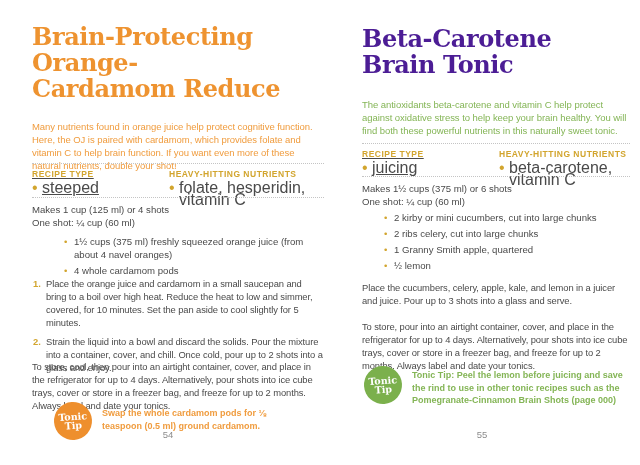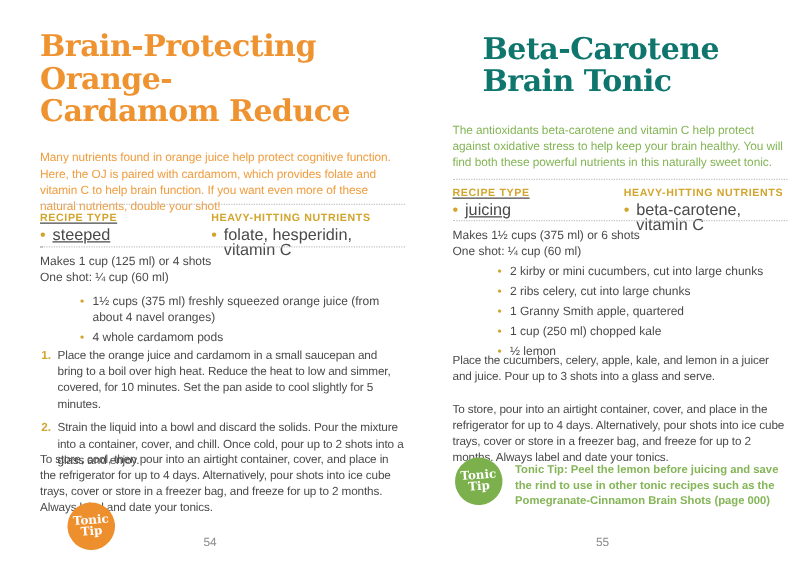--- a/index.html
+++ b/index.html
@@ -10,33 +10,33 @@
   .page { position:absolute; top:0; height:391px; }
   .page-left  { left:32px;  width:292px; }
   .page-right { left:362px; width:268px; }
   .sec { position:absolute; left:0; right:0; }
 
   .title {
     font-family:"DejaVu Serif", serif; font-weight:bold;
     font-size:24px; line-height:26px; letter-spacing:-0.4px;
   }
   .title-orange { color:#ee9330; }
-  .title-green  { color:#0f766e;margin-left:24px; }
+  .title-green  { color:#4c1d95; }
 
   .intro { font-size:9.5px; line-height:13px; font-weight:normal; letter-spacing:-0.05px; }
   .intro-orange { color:#f09c3e; }
   .intro-green  { color:#84b556; }
 
   .dotted { border:none; border-top:1px dotted #c4c4c4; height:0; margin:0; }
 
   .meta-row { display:flex; }
   .meta-col1 { width:137px; flex:none;text-decoration:underline; }
   .meta-col2 { flex:1; }
   .meta-label { font-size:8.5px; font-weight:bold; letter-spacing:0.5px; color:#d2a52e; }
-  .meta-value { font-size:13px; line-height:12px; margin-top:3px; position:relative; padding-left:10px; }
+  .meta-value { font-size:16px; line-height:12px; margin-top:3px; position:relative; padding-left:10px; }
   .meta-value::before { content:"•"; position:absolute; left:0; color:#d2a52e; }
 
   .yield { font-size:9.6px; line-height:13px; }
 
   ul.ing { list-style:none; margin:0; padding:0; }
   ul.ing li { position:relative; padding-left:10px; font-size:9.6px; line-height:13px; margin-bottom:3px; }
   ul.ing li::before { content:"•"; position:absolute; left:0; color:#d2a52e; }
 
   ol.steps { list-style:none; margin:0; padding:0; counter-reset:st; }
   ol.steps li { position:relative; counter-increment:st; padding-left:13px;
@@ -109,20 +109,21 @@
       <li>Strain the liquid into a bowl and discard the solids. Pour the mixture into a container, cover, and chill. Once cold, pour up to 2 shots into a glass and enjoy.</li>
     </ol>
 
     <p class="sec para" style="top:360px;">To store, cool, then pour into an airtight container, cover, and place in the refrigerator for up to 4 days. Alternatively, pour shots into ice cube trays, cover or store in a freezer bag, and freeze for up to 2 months. Always label and date your tonics.</p>
 
     <div class="sec tip" style="top:402px; left:22px;">
       <div class="tip-badge badge-orange">
         <span>Tonic</span>
         <span>Tip</span>
       </div>
+      <div class="tip-text tip-text-orange" style="margin-left:10px; margin-top:5px; width:190px;">Swap the whole cardamom pods for ⅛ teaspoon (0.5 ml) ground cardamom.</div>
     </div>
 
     <div class="pagenum pagenum-left">54</div>
   </div>
 
   <div class="page page-right">
 
     <div class="sec title title-green" style="top:26px;">
       <div>Beta-Carotene</div>
       <div>Brain Tonic</div>
@@ -143,25 +144,24 @@
       </div>
     </div>
 
     <hr class="sec dotted" style="top:176px;">
 
     <div class="sec yield" style="top:182px;">
       <div>Makes 1½ cups (375 ml) or 6 shots</div>
       <div>One shot: ¼ cup (60 ml)</div>
     </div>
 
-    <ul class="sec ing" style="top:211px; left:36px; right:0;">
+    <ul class="sec ing" style="top:211px; left:22px; right:0;">
       <li>2 kirby or mini cucumbers, cut into large chunks</li>
       <li>2 ribs celery, cut into large chunks</li>
       <li>1 Granny Smith apple, quartered</li>
-      <li>1 cup (250 ml) chopped kale</li>
       <li>½ lemon</li>
     </ul>
 
     <div class="sec" style="top:281px;">
       <p class="para">Place the cucumbers, celery, apple, kale, and lemon in a juicer and juice. Pour up to 3 shots into a glass and serve.</p>
       <p class="para">To store, pour into an airtight container, cover, and place in the refrigerator for up to 4 days. Alternatively, pour shots into ice cube trays, cover or store in a freezer bag, and freeze for up to 2 months. Always label and date your tonics.</p>
     </div>
 
     <div class="sec tip" style="top:366px; left:2px;">
       <div class="tip-badge badge-green">

